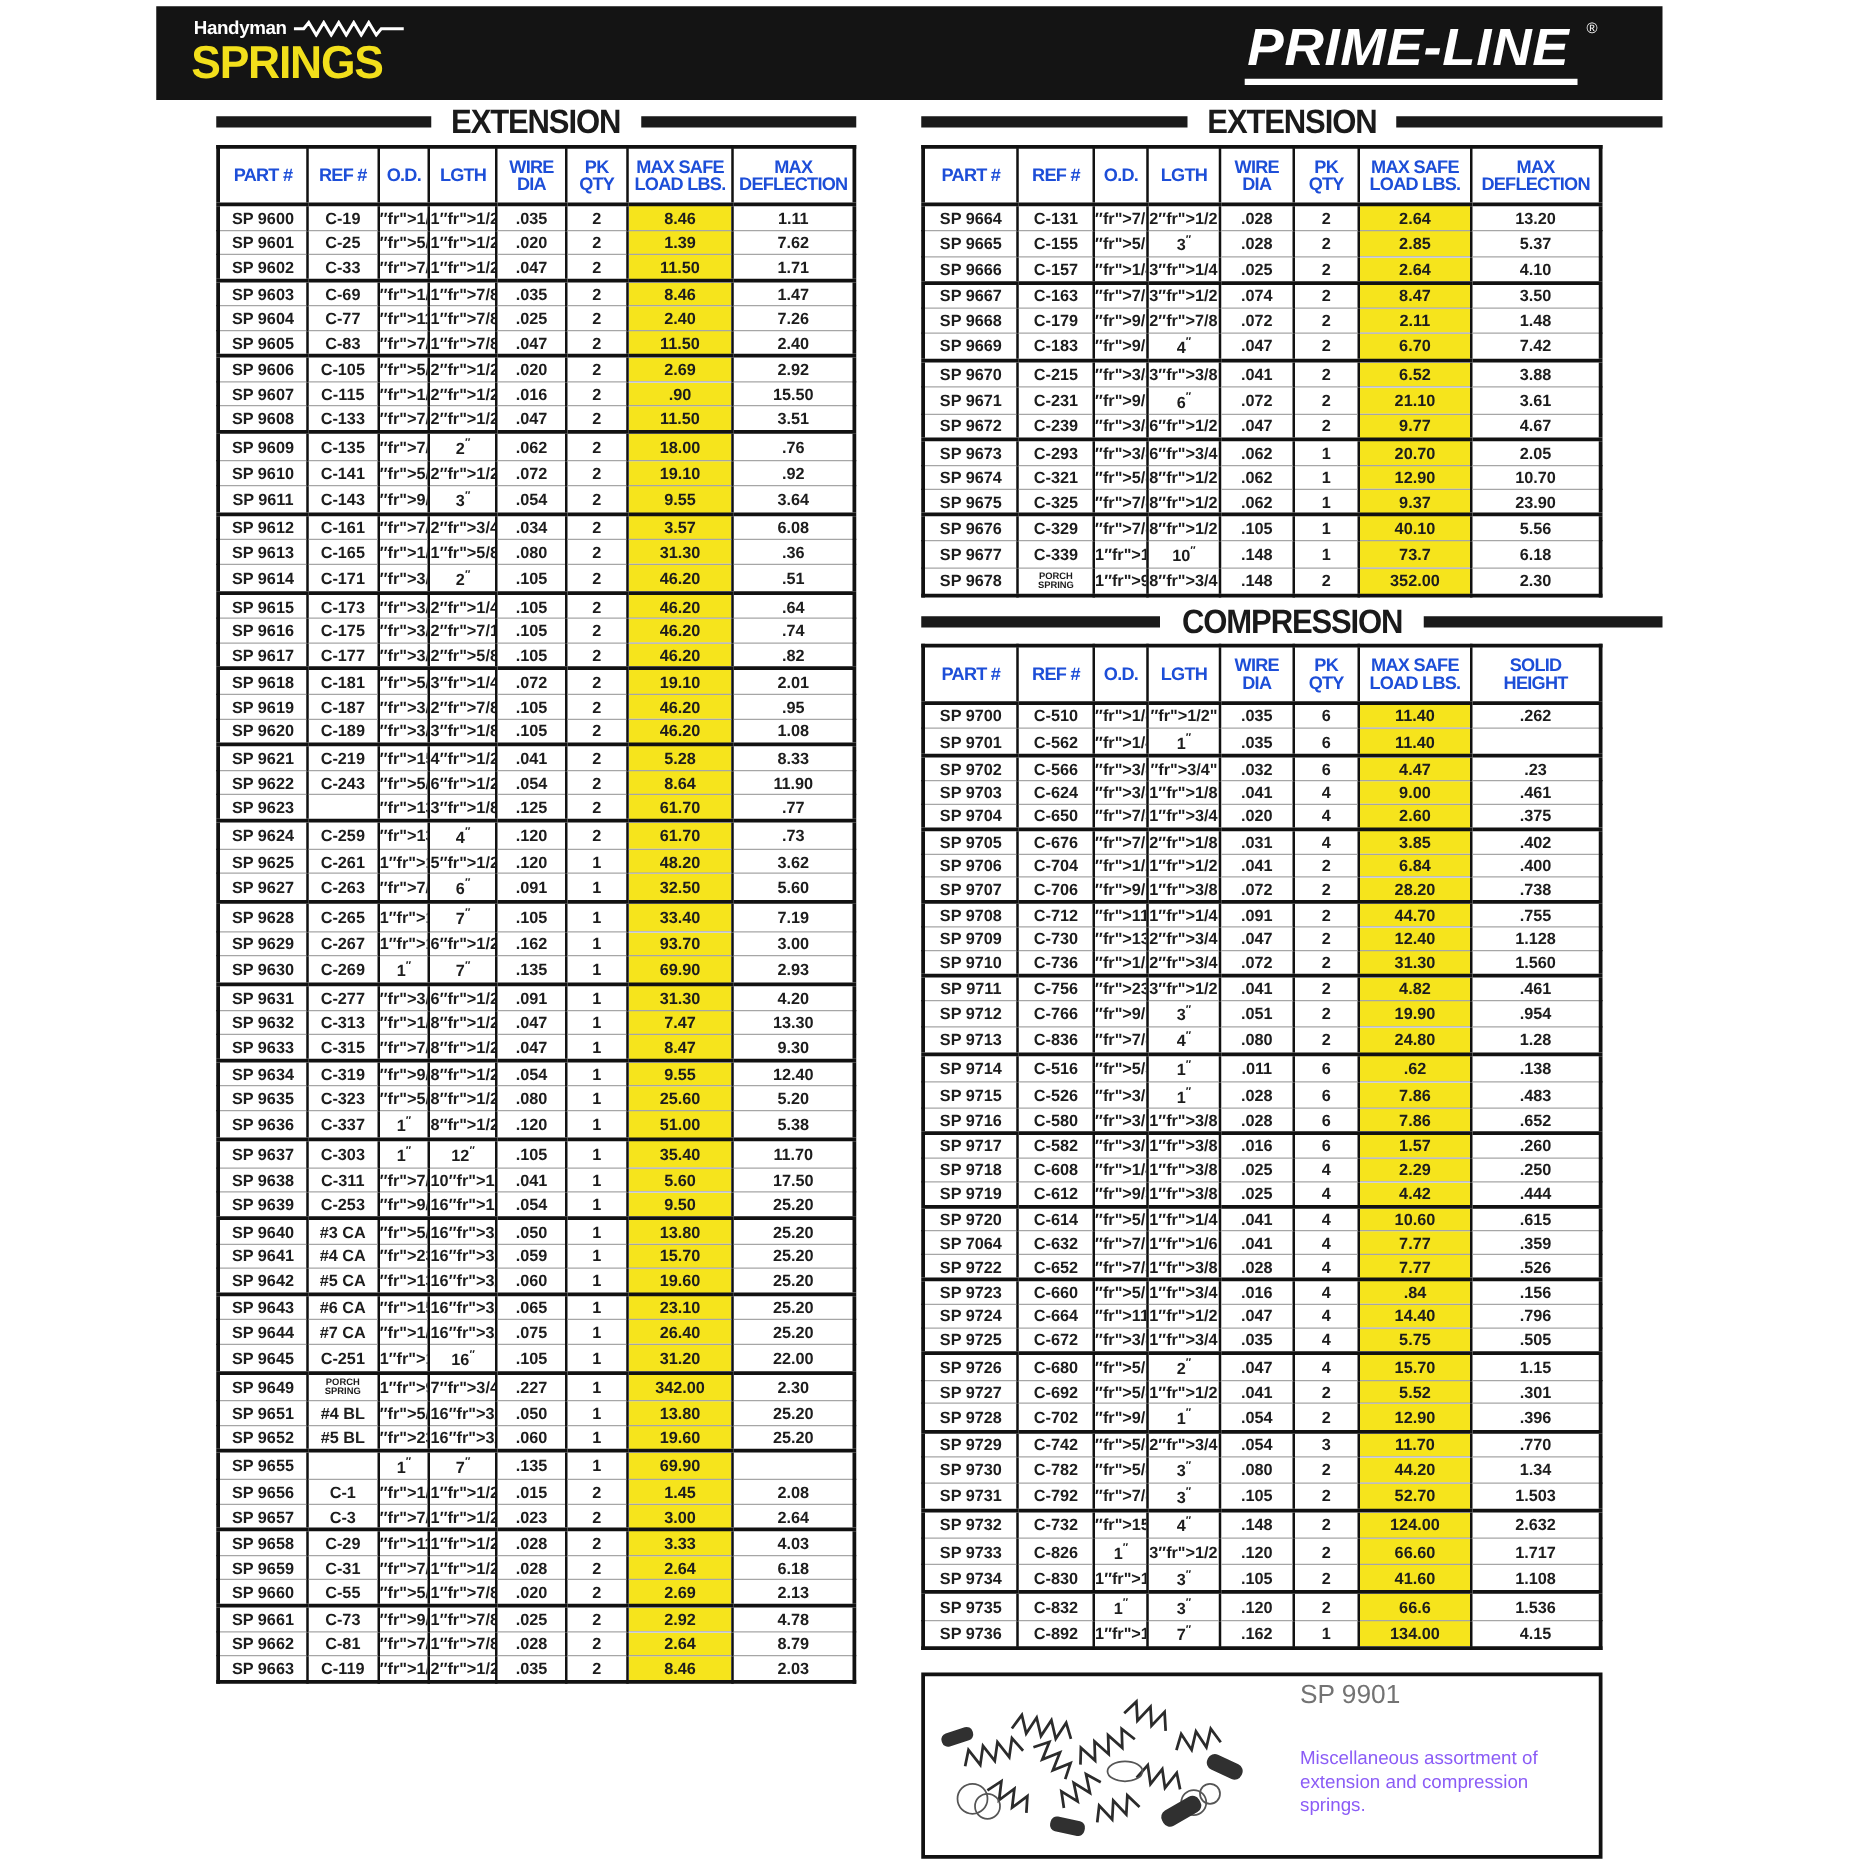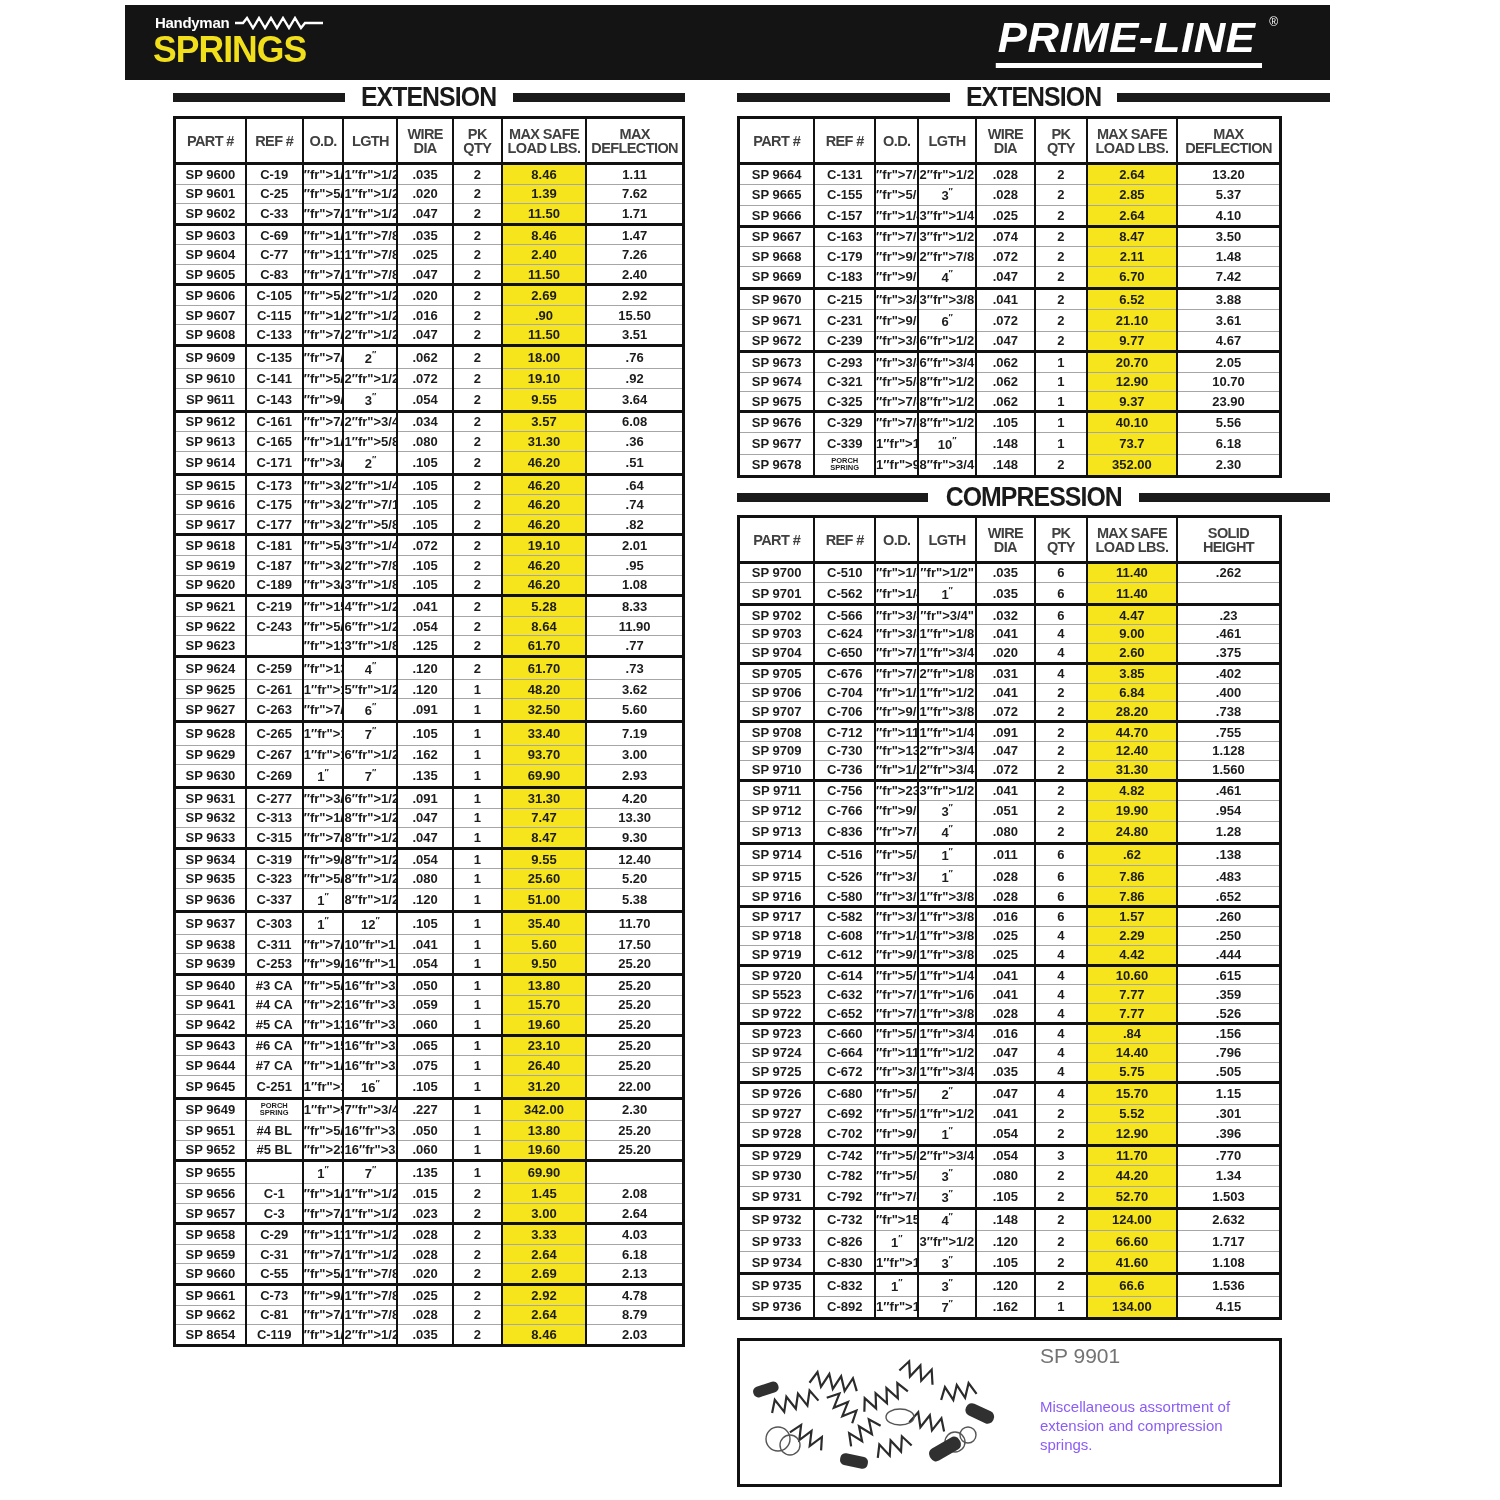--- a/index.html
+++ b/index.html
@@ -22,21 +22,21 @@
   .sec-title .rule{flex:1;height:9px;background:#1a1a1a;}
   .sec-title .sec-text{font-weight:900;font-size:27px;letter-spacing:-1px;color:#1a1a1a;
                        transform:scaleX(0.92);white-space:nowrap;}
 
   
   .tblwrap{position:absolute;}
   table.spec{width:100%;height:100%;border-collapse:collapse;table-layout:fixed;
              border:3px solid #111;background:#fff;}
   table.spec th{border-left:2px solid #111;border-bottom:3px solid #111;
                 font-weight:900;font-size:14.5px;line-height:14px;letter-spacing:-0.6px;
-                text-align:center;vertical-align:middle;padding:2px 0;color:#404040;background:#fff;}
+                text-align:center;vertical-align:middle;padding:2px 0;color:#1d4ed8;background:#fff;}
   table.spec td{border-left:2px solid #111;border-bottom:1px solid #a6a6a6;
                 font-weight:700;font-size:13px;text-align:center;vertical-align:middle;
                 padding:0;color:#1c1c1c;white-space:nowrap;overflow:hidden;}
   table.spec th:first-child,table.spec td:first-child{border-left:none;}
   table.spec tr.gend td{border-bottom:3px solid #111;}
   table.spec td.hl{background:#f6e41c;}
   .in{font-size:9px;vertical-align:6px;}
   .porch{font-size:7.5px;line-height:7.5px;font-weight:700;display:inline-block;}
 
   
@@ -660,21 +660,21 @@
             <td>SP 9662</td>
             <td>C-81</td>
             <td class="dim"><span class="&lt;span">″</span>fr"&gt;7/16"</td>
             <td class="dim">1<span class="&lt;span">″</span>fr"&gt;7/8"</td>
             <td>.028</td>
             <td>2</td>
             <td class="hl">2.64</td>
             <td>8.79</td>
           </tr>
           <tr>
-            <td>SP 8654</td>
+            <td>SP 9663</td>
             <td>C-119</td>
             <td class="dim"><span class="&lt;span">″</span>fr"&gt;1/4"</td>
             <td class="dim">2<span class="&lt;span">″</span>fr"&gt;1/2"</td>
             <td>.035</td>
             <td>2</td>
             <td class="hl">8.46</td>
             <td>2.03</td>
           </tr>
         </tbody>
       </table>
@@ -1086,21 +1086,21 @@
             <td>SP 9720</td>
             <td>C-614</td>
             <td class="dim"><span class="&lt;span">″</span>fr"&gt;5/16"</td>
             <td class="dim">1<span class="&lt;span">″</span>fr"&gt;1/4"</td>
             <td>.041</td>
             <td>4</td>
             <td class="hl">10.60</td>
             <td>.615</td>
           </tr>
           <tr>
-            <td>SP 5523</td>
+            <td>SP 7064</td>
             <td>C-632</td>
             <td class="dim"><span class="&lt;span">″</span>fr"&gt;7/16"</td>
             <td class="dim">1<span class="&lt;span">″</span>fr"&gt;1/6"</td>
             <td>.041</td>
             <td>4</td>
             <td class="hl">7.77</td>
             <td>.359</td>
           </tr>
           <tr class="gend">
             <td>SP 9722</td>

